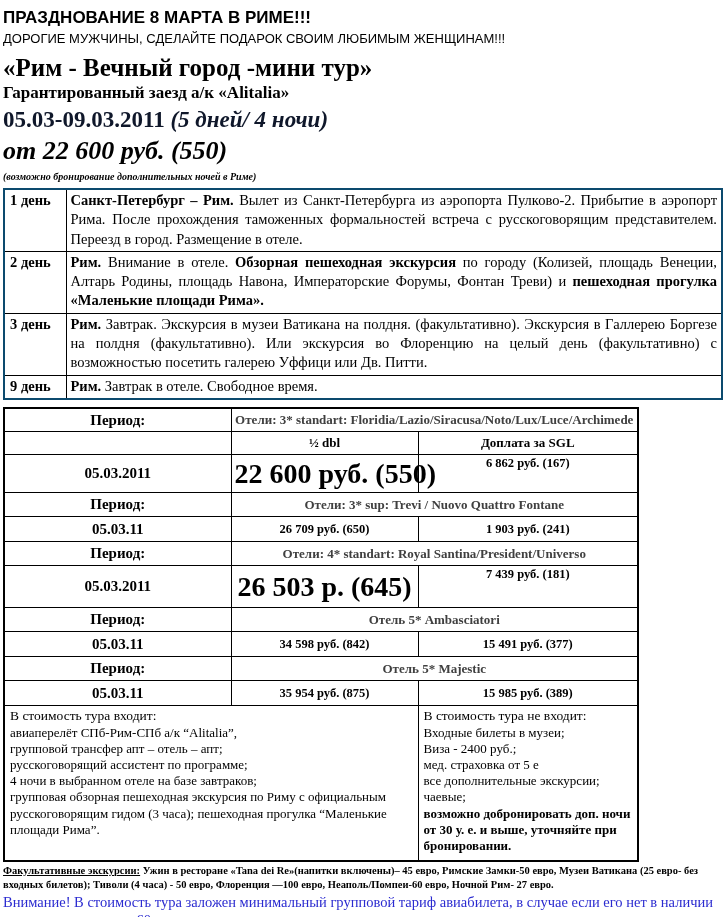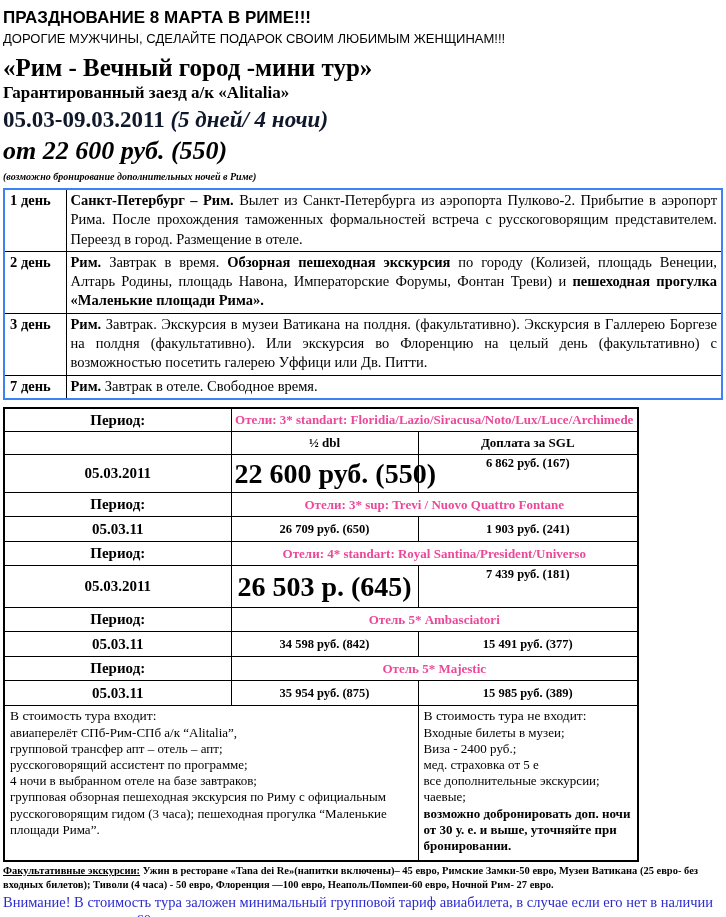--- a/index.html
+++ b/index.html
@@ -12,32 +12,32 @@
   .h-line2{font-family:"Liberation Sans",sans-serif;font-size:13px;margin-top:3px;}
   .h-title{font-weight:bold;font-size:25px;margin-top:8px;}
   .h-subtitle{font-weight:bold;font-size:17px;margin-top:1px;}
   .h-dates{font-weight:bold;font-size:23px;color:#0f172a;margin-top:4px;}
   .h-dates .it{font-style:italic;}
   .h-price{font-weight:bold;font-style:italic;font-size:26px;margin-top:3px;}
   .h-note{font-weight:bold;font-style:italic;font-size:10px;margin-top:5px;}
 
   
   table{border-collapse:collapse;table-layout:fixed;}
-  .itin{width:720px;margin-top:6px;border:2px solid #3b82f6;}
+  .itin{width:720px;margin-top:6px;border:2px solid #0c4a6e;}
   .itin td{border:1px solid #000;vertical-align:top;padding:1px 4px 2px 4px;font-size:14.5px;line-height:1.33;}
   .itin .day{width:54px;font-weight:bold;white-space:nowrap;padding-left:5px;}
   .itin .desc{text-align:justify;}
   .b{font-weight:bold;}
 
   
   .pricing{width:636px;margin-top:7px;border:2px solid #000;}
   .pricing td{border:1px solid #000;padding:1px 2px;}
   .pricing .c1{text-align:center;}
   .period{font-weight:bold;font-size:15px;}
-  .hotels{color:#ec4899;font-weight:bold;font-size:13px;text-align:center;}
+  .hotels{color:#404040;font-weight:bold;font-size:13px;text-align:center;}
   .sub{color:#000000;font-weight:bold;font-size:13px;text-align:center;}
   .date{font-weight:bold;font-size:15px;}
   .pr-sm{font-weight:bold;font-size:12.5px;text-align:center;}
   .pr-big{font-weight:bold;font-size:28px;white-space:nowrap;}
   .pr-big.left{text-align:left;padding-left:3px;}
   .pr-big.ctr{text-align:center;}
   .sgl-top{vertical-align:top;padding-top:3px;}
   .rh26{height:24px;} .rh25{height:23px;} .rh28{height:25px;}
   .rhbig1{height:38px;} .rhbig2{height:42px;}
 
@@ -73,28 +73,28 @@
         <col style="width:62px">
         <col>
       </colgroup>
     <tbody>
         <tr>
       <td class="day">1 день</td>
       <td class="desc"><span class="b">Санкт-Петербург – Рим.</span><span> Вылет из Санкт-Петербурга из аэропорта Пулково-2. Прибытие в аэропорт Рима. После прохождения таможенных формальностей встреча с русскоговорящим представителем. Переезд в город. Размещение в отеле.</span></td>
     </tr>
     <tr>
       <td class="day">2 день</td>
-      <td class="desc"><span class="b">Рим.</span><span>  Завтрак в время. </span><span class="b">Обзорная пешеходная экскурсия</span><span> по городу (Колизей, площадь Венеции, Алтарь Родины, площадь Навона, Императорские Форумы, Фонтан Треви) и </span><span class="b">пешеходная прогулка «Маленькие площади Рима».</span></td>
+      <td class="desc"><span class="b">Рим.</span><span>  Внимание в отеле. </span><span class="b">Обзорная пешеходная экскурсия</span><span> по городу (Колизей, площадь Венеции, Алтарь Родины, площадь Навона, Императорские Форумы, Фонтан Треви) и </span><span class="b">пешеходная прогулка «Маленькие площади Рима».</span></td>
     </tr>
     <tr>
       <td class="day">3 день</td>
       <td class="desc"><span class="b">Рим.</span><span> Завтрак. Экскурсия в музеи Ватикана на полдня. (факультативно). Экскурсия в Галлерею Боргезе на полдня  (факультативно). Или экскурсия во Флоренцию на целый день (факультативно) с возможностью посетить галерею Уффици или Дв. Питти.</span></td>
     </tr>
     <tr>
-      <td class="day">7 день</td>
+      <td class="day">9 день</td>
       <td class="desc"><span class="b">Рим.</span><span> Завтрак в отеле. Свободное время.</span></td>
     </tr>
   </tbody>
     </table>
 
   <table class="pricing">
     <colgroup>
         <col style="width:227px">
         <col style="width:187px">
         <col>

